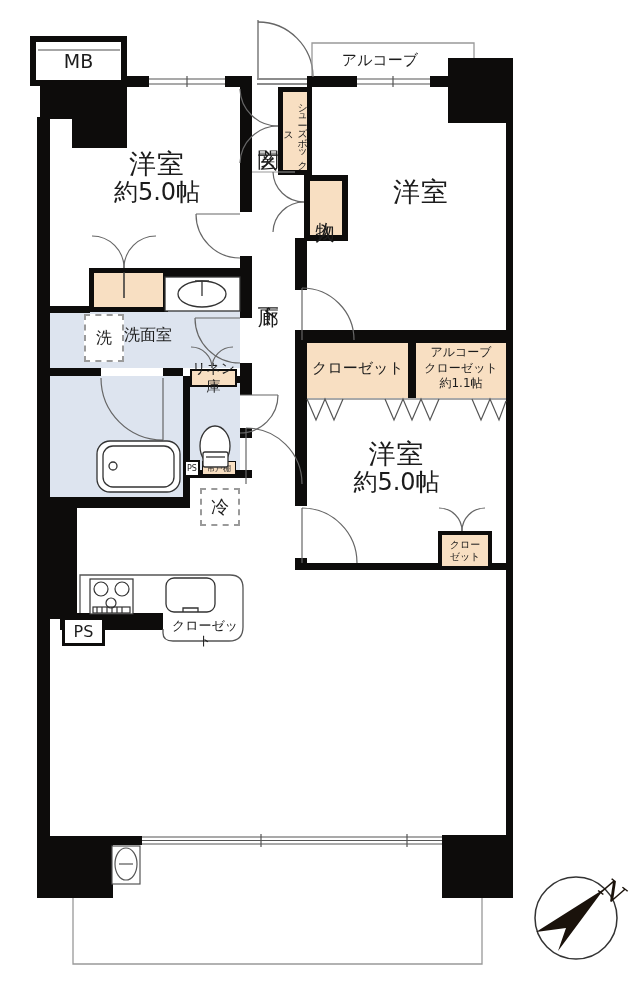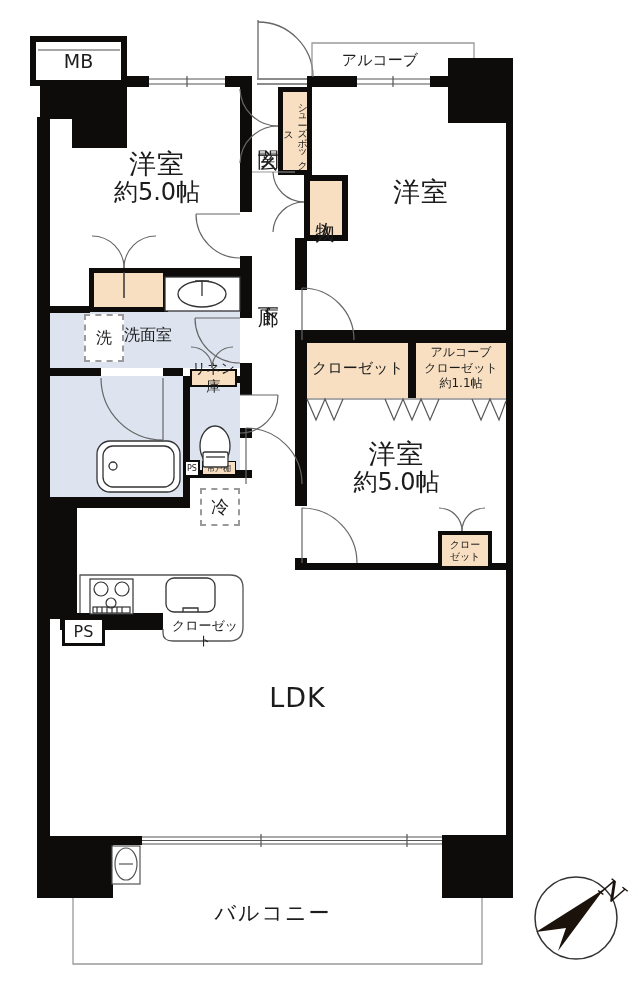--- a/index.html
+++ b/index.html
@@ -113,32 +113,30 @@
     <div class="room-size">約5.0帖</div>
   </div>
   <div class="lbl" style="left:336px;top:176px;width:170px;">
     <div class="room-name">洋室</div>
   </div>
   <div class="lbl" style="left:314px;top:438px;width:165px;">
     <div class="room-name">洋室</div>
     <div class="room-size">約5.0帖</div>
   </div>
   <div class="lbl" style="left:225px;top:682px;width:145px;">
-    <div class="room-name">LDK</div>
   </div>
 
   <div class="lbl" style="left:309px;top:360px;width:98px;font-size:15px;z-index:5;">クローゼット</div>
   <div class="lbl" style="left:414px;top:345px;width:94px;font-size:12px;line-height:1.3;">
     <div>アルコーブ</div>
     <div>クローゼット</div>
     <div>約1.1帖</div>
   </div>
   <div class="lbl" style="left:103px;top:326px;width:90px;font-size:16px;">洗面室</div>
   <div class="lbl" style="left:166px;top:619px;width:78px;font-size:13px;">クローゼット</div>
-  <div class="lbl" style="left:198px;top:901px;width:150px;font-size:21px;letter-spacing:2px;">バルコニー</div>
 
   <svg class="overlay" width="638" height="1000" viewBox="0 0 638 1000">
 
     <line x1="38" y1="50" x2="120" y2="50" stroke="#888" stroke-width="1.5"></line>
 
     <g stroke="#555" stroke-width="1.2">
       <rect x="149" y="77" width="76" height="9" fill="#fff" stroke="none"></rect>
       <line x1="149" y1="79" x2="225" y2="79"></line>
         <line x1="149" y1="84" x2="225" y2="84"></line>
       <line x1="187" y1="76" x2="187" y2="87"></line>

